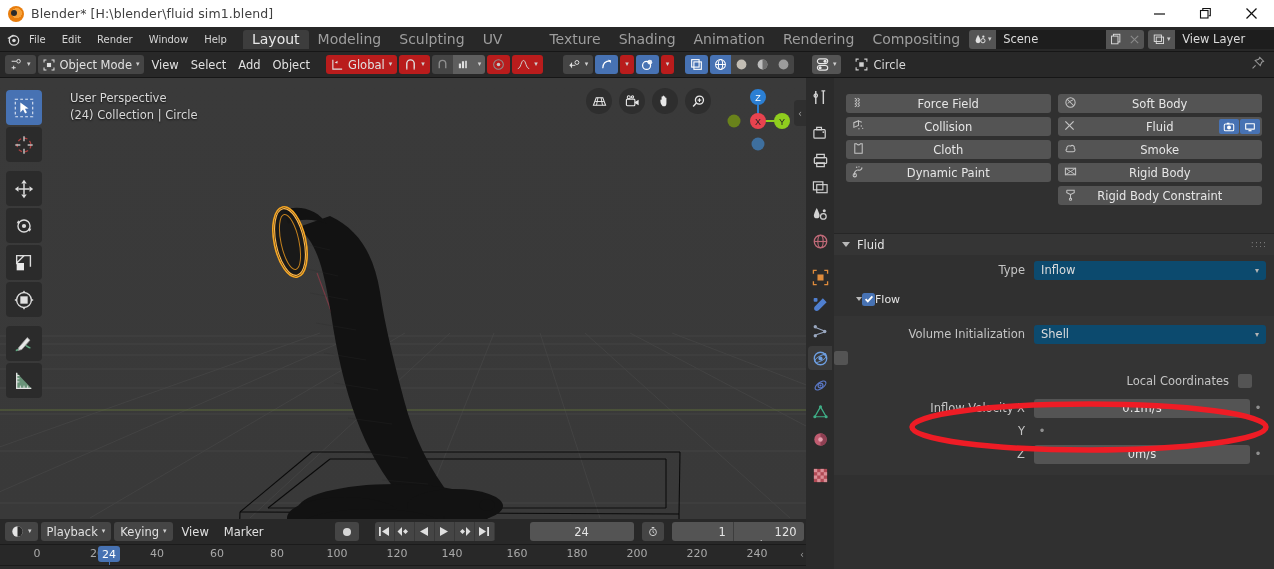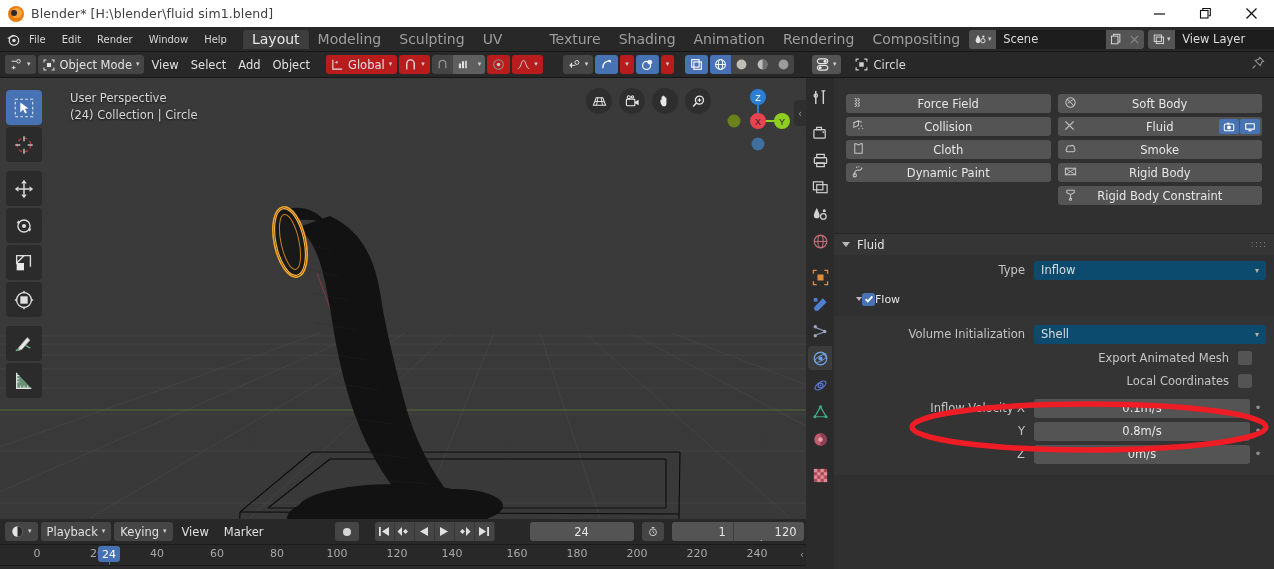--- a/index.html
+++ b/index.html
@@ -1062,36 +1062,34 @@
       <div class="flow-section">
         <div class="prow">
           <div class="plabel">Volume Initialization</div>
           <div class="pfield">
             <span>Shell</span>
             <span class="cv">▾</span>
           </div>
         </div>
 
         <div class="chk-row">
-          <div class="chk-label">Export Animated Mesh</div>
           <div class="chk-box"></div>
         </div>
         <div class="chk-row">
           <div class="chk-label">Local Coordinates</div>
           <div class="chk-box"></div>
         </div>
 
         <div class="prow" style="margin-top:6px;">
           <div class="plabel">Inflow Velocity X</div>
           <div class="pval">0.1m/s</div>
           <div class="deco">•</div>
         </div>
         <div class="prow" style="margin-top:1px;">
           <div class="plabel">Y</div>
-          <div class="pval">0.8m/s</div>
           <div class="deco">•</div>
         </div>
         <div class="prow" style="margin-top:1px;">
           <div class="plabel">Z</div>
           <div class="pval">0m/s</div>
           <div class="deco">•</div>
         </div>
       </div>
     </div>
   </div>

